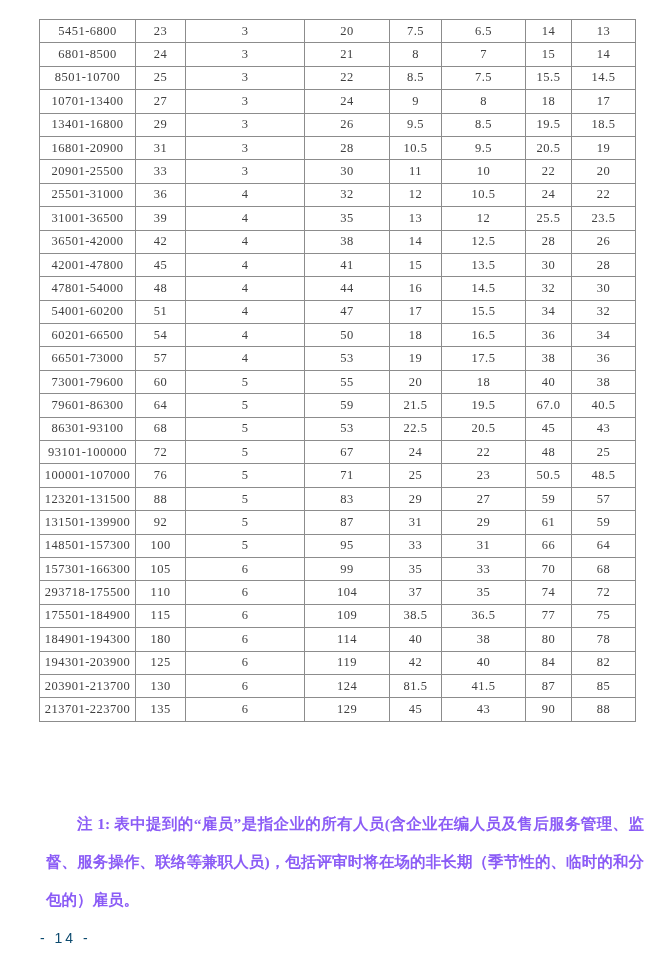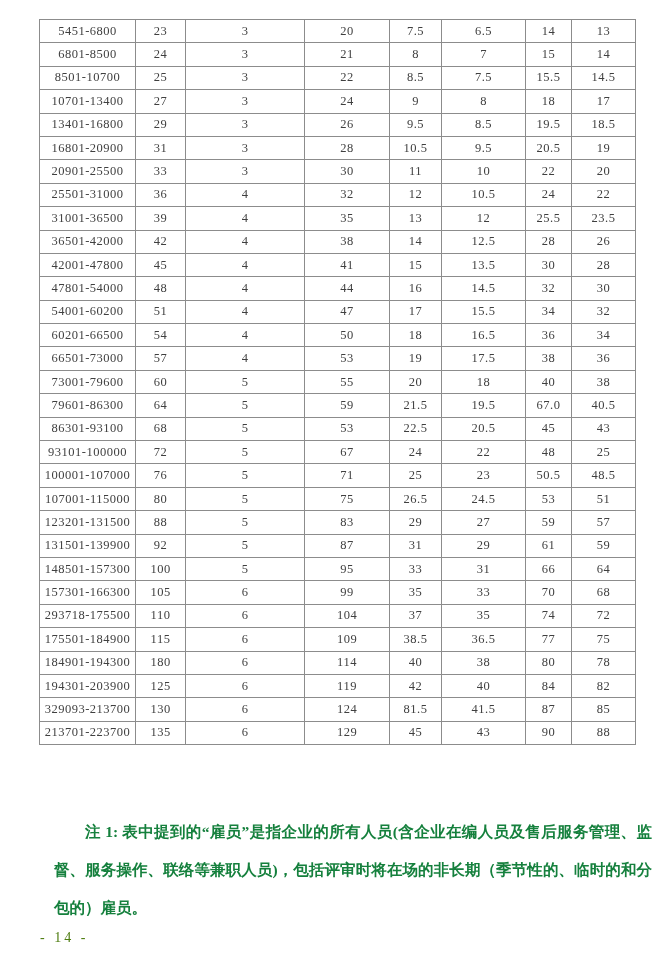--- a/index.html
+++ b/index.html
@@ -33,37 +33,37 @@
     color: #3f3f3f;
     letter-spacing: 0.5px;
     overflow: hidden;
     white-space: nowrap;
   }
   .note {
     position: absolute;
     left: 38px;
     top: 797px;
     width: 598px;
-    margin: 16px;
+    margin: 8px;
     font-size: 15.5px;
     font-weight: bold;
-    color: #15803d;
+    color: #8b5cf6;
     line-height: 38px;
     text-align: justify;
     text-indent: 2em;
     font-family: "Liberation Serif", serif;
   }
   .page-number {
     position: absolute;
     left: 40px;
     top: 930px;
     font-size: 14px;
-    color: #4d7c0f;
+    color: #0c4a6e;
     letter-spacing: 3px;
-    font-family: Liberation Serif, serif;
+    font-family: Liberation Sans, sans-serif;
   }
 </style>
 </head>
 <body>
 
 <div class="page">
 
   <table class="rate-table">
     <colgroup>
       <col style="width:96px">
@@ -270,30 +270,20 @@
           <td>100001-107000</td>
           <td>76</td>
           <td>5</td>
           <td>71</td>
           <td>25</td>
           <td>23</td>
           <td>50.5</td>
           <td>48.5</td>
         </tr>
         <tr>
-          <td>107001-115000</td>
-          <td>80</td>
-          <td>5</td>
-          <td>75</td>
-          <td>26.5</td>
-          <td>24.5</td>
-          <td>53</td>
-          <td>51</td>
-        </tr>
-        <tr>
           <td>123201-131500</td>
           <td>88</td>
           <td>5</td>
           <td>83</td>
           <td>29</td>
           <td>27</td>
           <td>59</td>
           <td>57</td>
         </tr>
         <tr>
@@ -360,21 +350,21 @@
           <td>194301-203900</td>
           <td>125</td>
           <td>6</td>
           <td>119</td>
           <td>42</td>
           <td>40</td>
           <td>84</td>
           <td>82</td>
         </tr>
         <tr>
-          <td>329093-213700</td>
+          <td>203901-213700</td>
           <td>130</td>
           <td>6</td>
           <td>124</td>
           <td>81.5</td>
           <td>41.5</td>
           <td>87</td>
           <td>85</td>
         </tr>
         <tr>
           <td>213701-223700</td>

